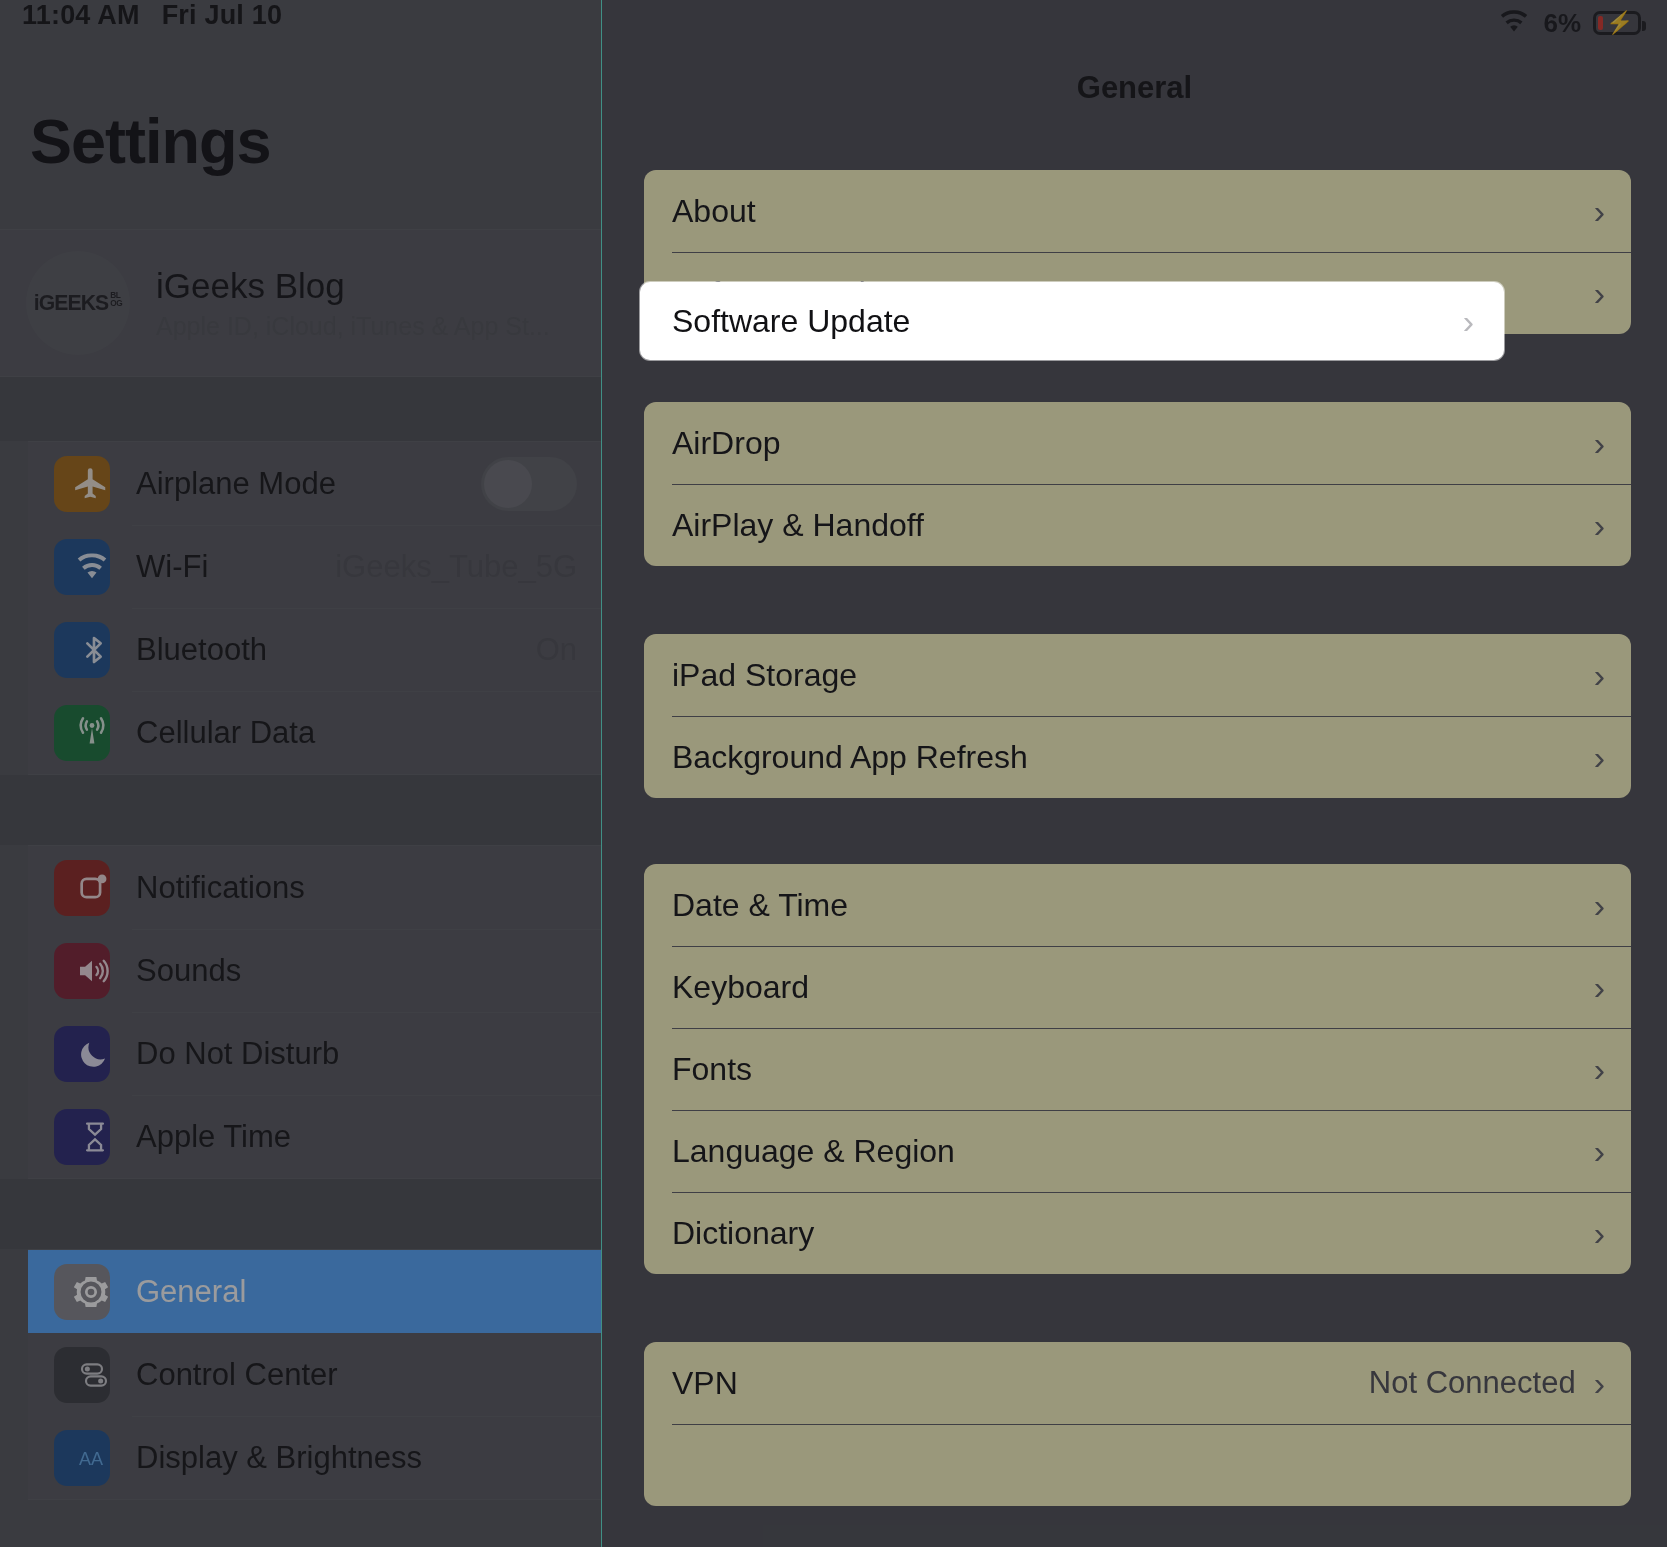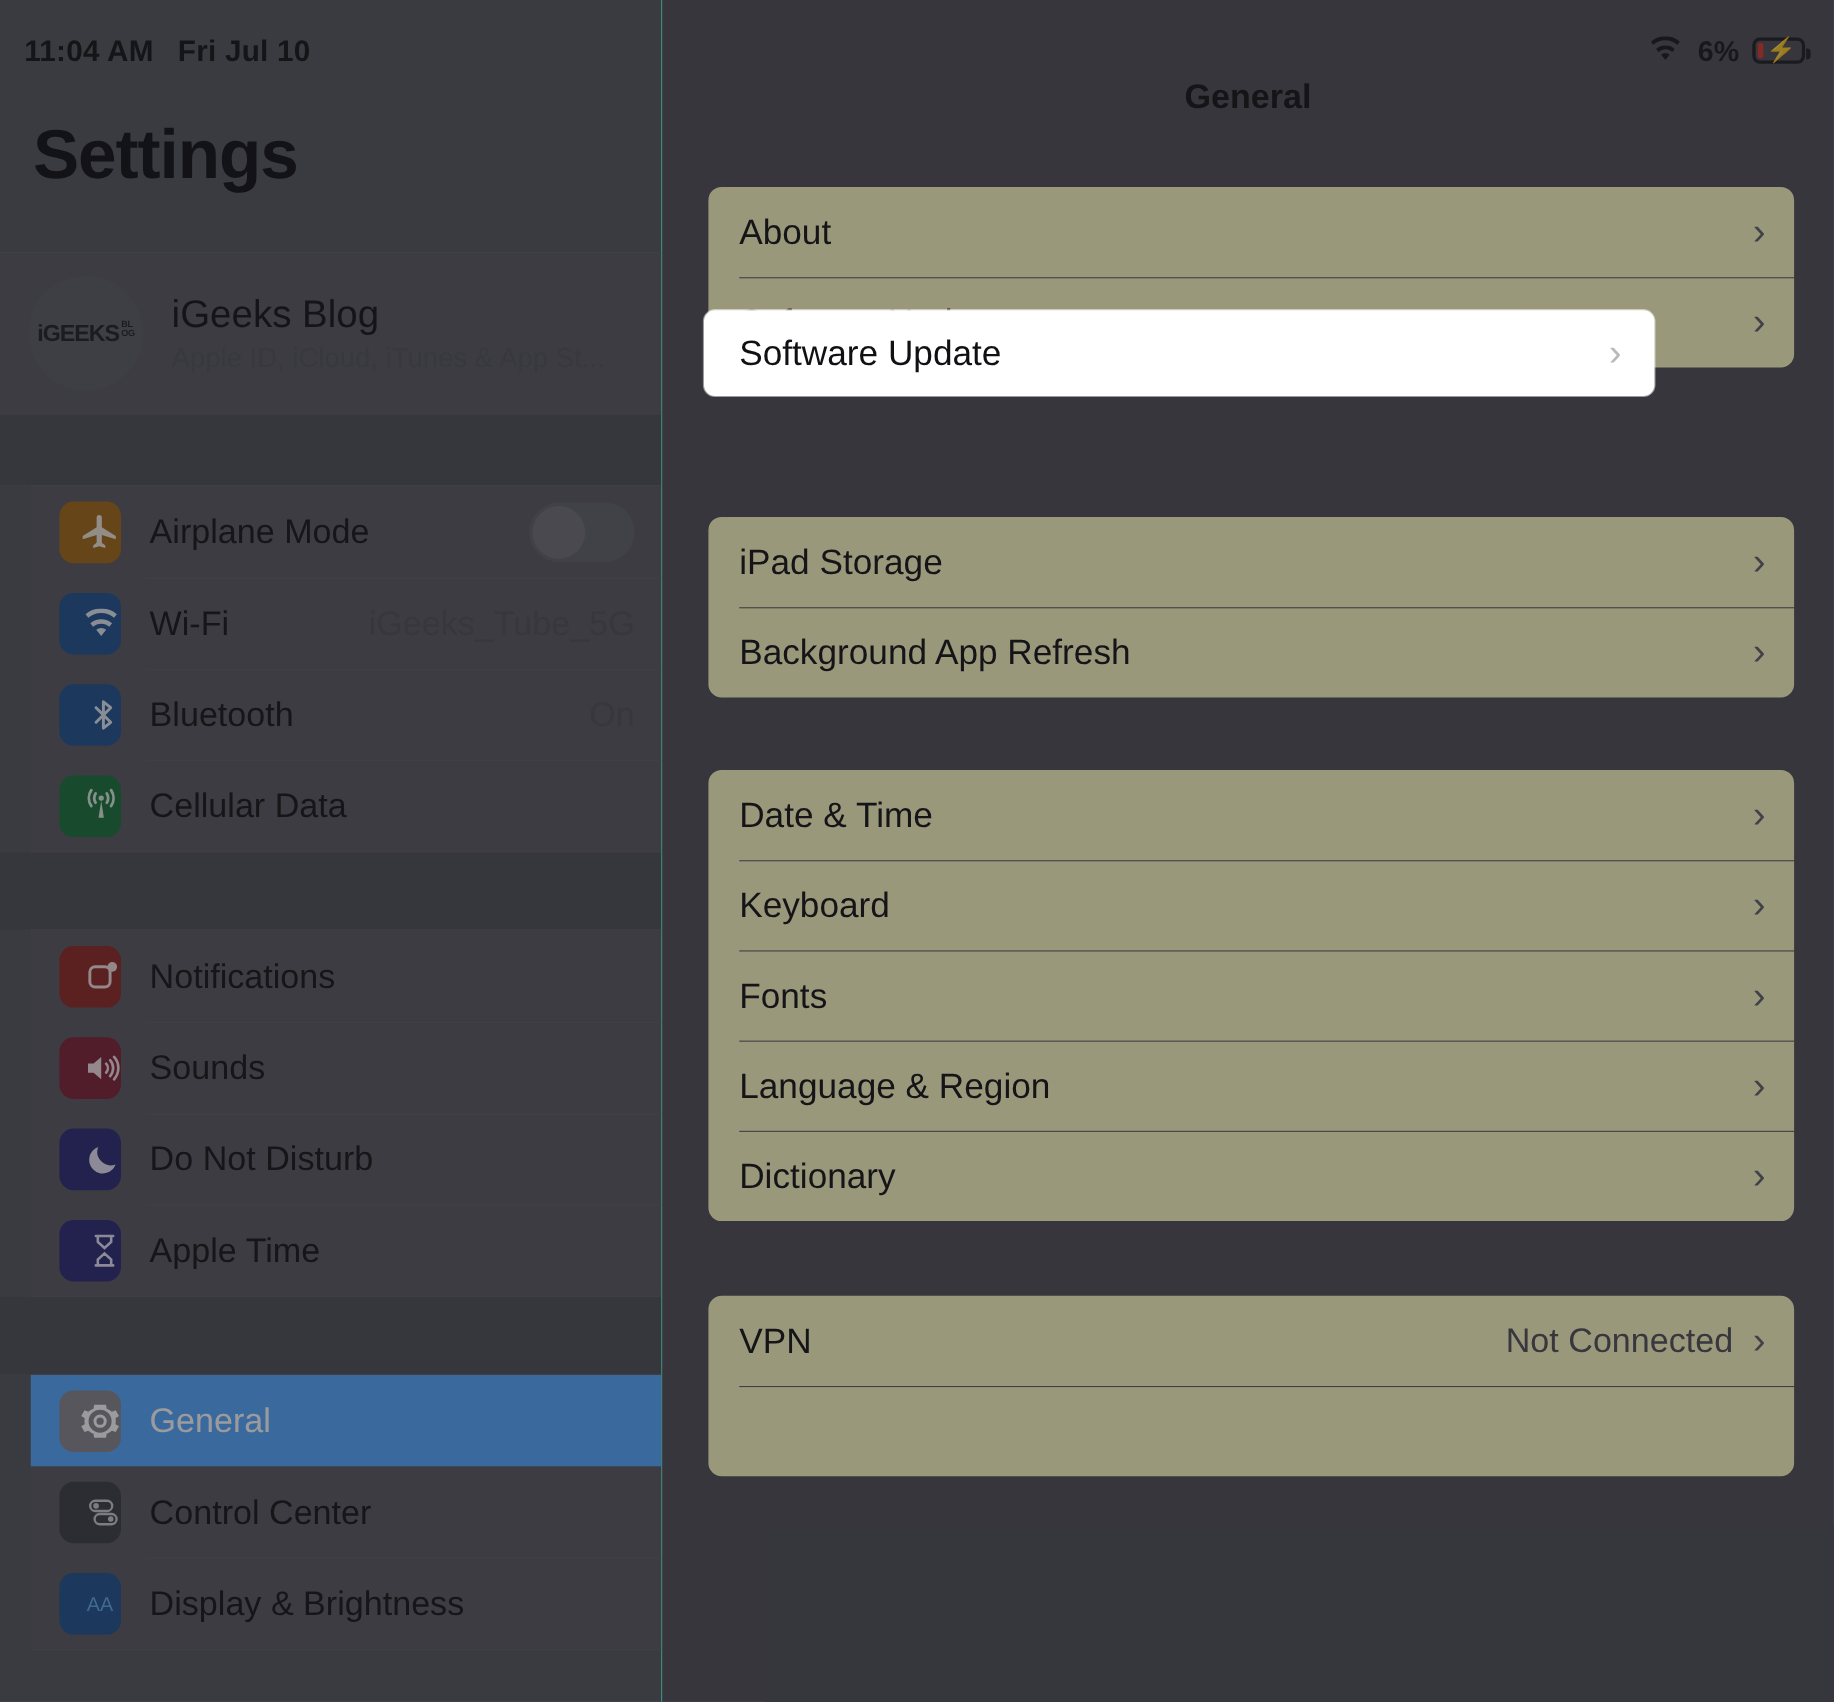--- a/index.html
+++ b/index.html
@@ -7,23 +7,22 @@
     width:1667px; height:1547px;
     background:#4b4c52;
     font-family:"Liberation Sans", sans-serif;
     overflow:hidden;
   }
   #screen { position:relative; width:1667px; height:1547px; overflow:hidden; }
 
   
   .statusbar{
     position:absolute; top:0; left:0; width:1667px; height:46px;
-    display:flex; align-items:center; z-index:30;
+    display:flex; z-index:30;
     padding:0 26px 0 22px;
-    margin-top:23px;
   }
   .sb-left{ display:flex; align-items:baseline; gap:22px; }
   .sb-time{ font-size:27px; font-weight:700; color:#101012; letter-spacing:.2px; }
   .sb-date{ font-size:27px; font-weight:700; color:#101012; letter-spacing:.2px; }
   .sb-right{ margin-left:auto; display:flex; align-items:center; gap:12px; }
   .sb-batt-pct{ font-size:26px; font-weight:700; color:#16161a; }
   .batt{
     position:relative; width:48px; height:24px; border:3px solid #1b1b1f;
     border-radius:7px; display:flex; align-items:center; padding:2px;
   }
@@ -299,20 +298,30 @@
         <span class="chev">›</span>
       </div>
       <div class="row">
         <span class="row-label">Software Update</span>
         <span class="chev">›</span>
       </div>
     </div>
 
     <div style="height:68px"></div>
 
+    <div class="group">
+      <div class="row">
+        <span class="row-label">AirDrop</span>
+        <span class="chev">›</span>
+      </div>
+      <div class="row">
+        <span class="row-label">AirPlay &amp; Handoff</span>
+        <span class="chev">›</span>
+      </div>
+    </div>
 
     <div style="height:68px"></div>
 
     <div class="group">
       <div class="row">
         <span class="row-label">iPad Storage</span>
         <span class="chev">›</span>
       </div>
       <div class="row">
         <span class="row-label">Background App Refresh</span>

